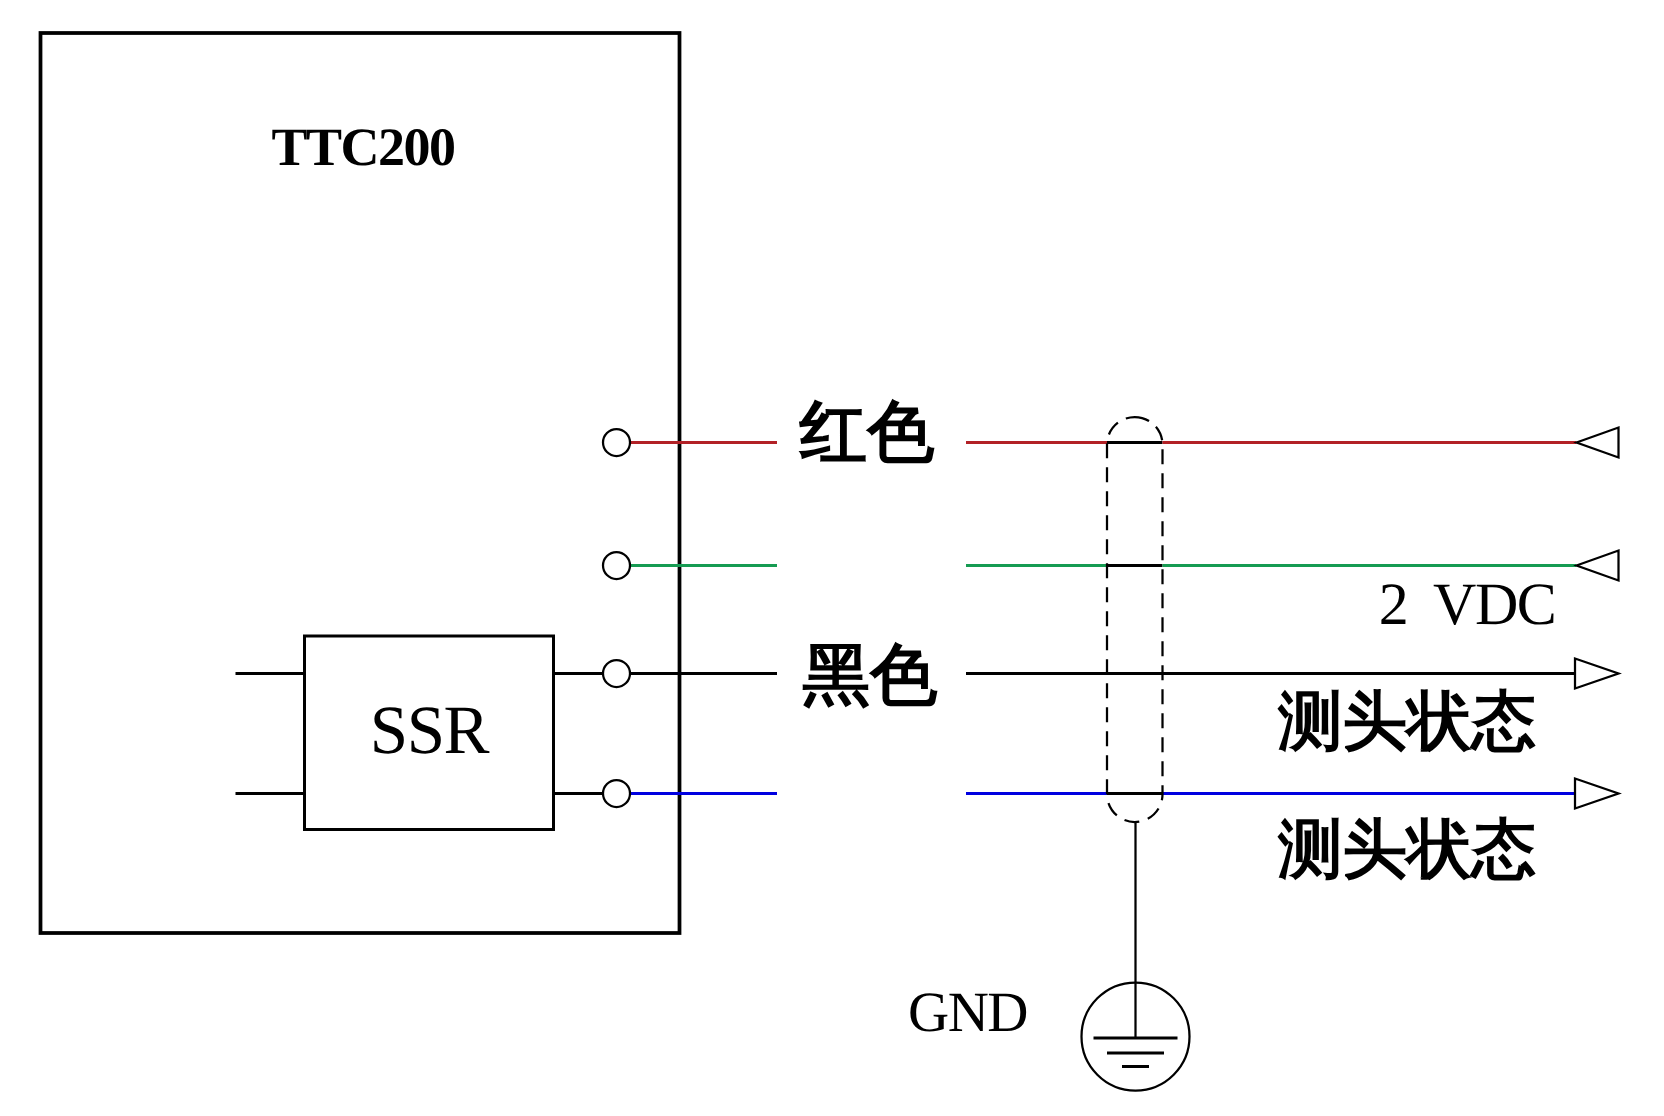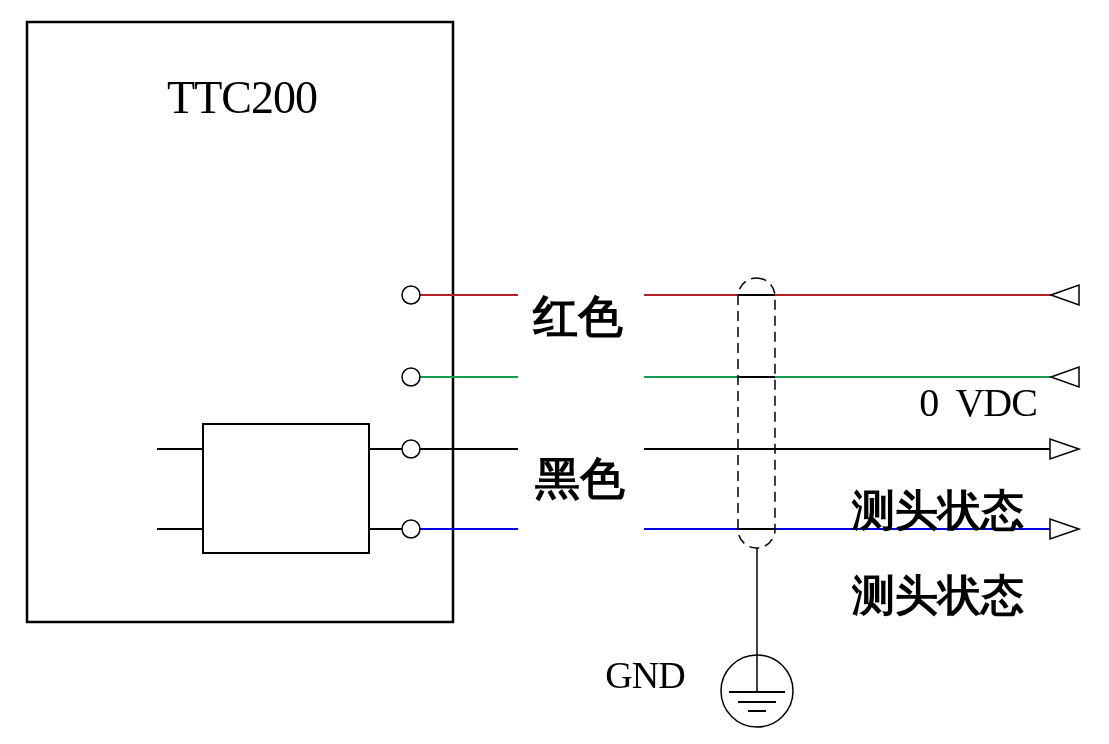--- a/index.html
+++ b/index.html
@@ -19,21 +19,20 @@
     color: #000;
     line-height: 1;
   }
   .serif {
     font-family: "Liberation Serif", "DejaVu Serif", serif;
     letter-spacing: -1px;
   }
   .cjk {
     font-family: "DejaVu Sans", "Liberation Sans", sans-serif;
     font-weight: bold;
-    margin-top: 28px;
   }
 </style>
 </head>
 <body>
 
 <div class="stage">
 
   <svg width="1109" height="744" viewBox="0 0 1109 744">
 
     <rect x="27" y="22" width="426" height="600" fill="none" stroke="#000" stroke-width="2.5"></rect>
@@ -92,24 +91,25 @@
     <line x1="757" y1="548" x2="757" y2="692" stroke="#000" stroke-width="1.5"></line>
 
     <g stroke="#000" fill="none">
       <circle cx="757" cy="691" r="36" stroke-width="1.5"></circle>
       <line x1="729" y1="692" x2="785" y2="692" stroke-width="2"></line>
       <line x1="738" y1="702" x2="776" y2="702" stroke-width="2"></line>
       <line x1="748" y1="711" x2="766" y2="711" stroke-width="2"></line>
     </g>
   </svg>
 
-  <div class="lbl serif" style="left:242px; top:98px; font-size:46px;">TTC200</div>
+  <div class="lbl serif" style="left:242px; top:98px; font-size:36px;font-weight:bold;">TTC200</div>
 
+  <div class="lbl serif" style="left:286px; top:487px; font-size:46px;">SSR</div>
 
   <div class="lbl cjk" style="left:578px; top:288px; font-size:45px;">红色</div>
   <div class="lbl cjk" style="left:580px; top:450px; font-size:45px;">黑色</div>
 
-  <div class="lbl serif" style="left:978px; top:403px; font-size:40px;">0  VDC</div>
+  <div class="lbl serif" style="left:978px; top:403px; font-size:40px;">2  VDC</div>
   <div class="lbl cjk" style="left:938px; top:482px; font-size:43px;">测头状态</div>
   <div class="lbl cjk" style="left:938px; top:567px; font-size:43px;">测头状态</div>
 
   <div class="lbl serif" style="left:645px; top:675px; font-size:38px;">GND</div>
 </div>
 
 </body></html>

